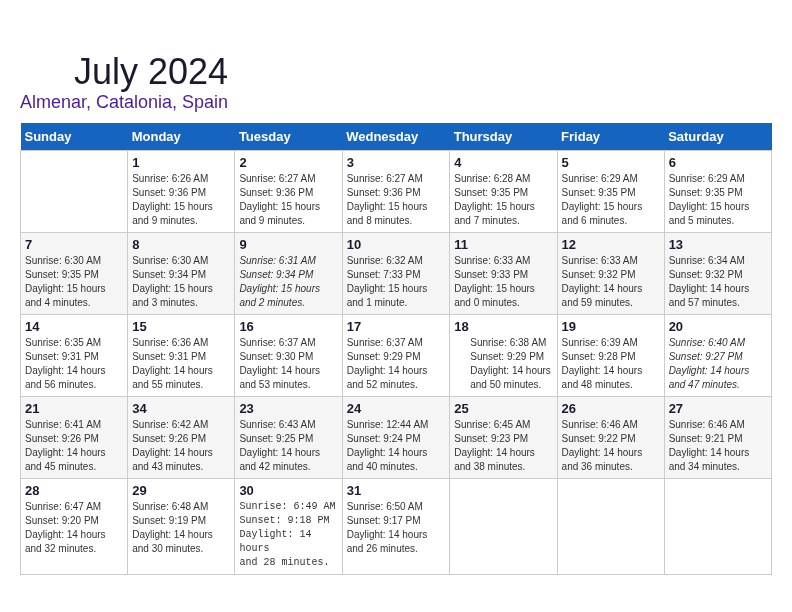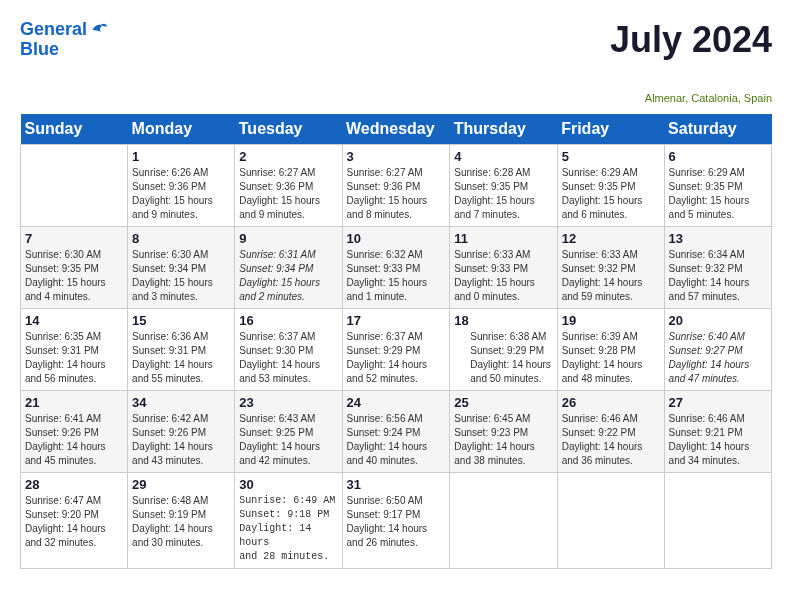--- a/index.html
+++ b/index.html
@@ -32,40 +32,40 @@
     .logo-icon {
       width: 20px;
       height: 20px;
       margin-left: 2px;
     }
     .title-section {
       text-align: right;
     }
     .month-year {
       font-size: 36px;
-      font-weight: bold;
+      font-weight: normal;
       color: #1a1a2e;
       line-height: 1.1;
+      margin-top: 32px;
     }
     .location {
-      font-size: 11px;
-      color: #4d7c0f;
-      margin-top: 32px;
+      font-size: 18px;
+      color: #4c1d95;
     }
     table {
       width: 100%;
       border-collapse: collapse;
       font-size: 11px;
     }
     thead tr th {
       background-color: #1565c0;
       color: #fff;
       padding: 6px 4px;
       text-align: left;
-      font-size: 16px;
+      font-size: 13px;
       font-weight: bold;
     }
     tbody tr td {
       border: 1px solid #ccc;
       vertical-align: top;
       padding: 4px;
       min-height: 80px;
       width: 108px;
     }
     .day-number {
@@ -86,35 +86,20 @@
       background-color: #fff;
     }
     tbody tr:nth-child(even) td {
       background-color: #f5f5f5;
     }
   </style>
 </head>
 <body>
 
 <div class="header">
-  <div class="logo">
-    <div>
-      <div style="display:flex;align-items:center;">
-        <div class="logo-text">
-          <span>General</span><svg class="logo-icon" viewBox="0 0 24 24" style="display:inline-block;vertical-align:middle;margin-left:2px;">
-              <path d="M4 12 Q8 4 16 6 Q12 10 14 14 Q10 12 4 12Z" fill="#1565c0"></path>
-              <path d="M14 6 Q20 2 22 8 Q18 8 14 6Z" fill="#1565c0"></path>
-            </svg>
-        </div>
-      </div>
-      <div class="logo-text">
-        <span style="color:#1565c0;font-weight:bold;">Blue</span>
-      </div>
-    </div>
-  </div>
   <div class="title-section">
     <div class="month-year">July 2024</div>
     <div class="location">Almenar, Catalonia, Spain</div>
   </div>
 </div>
 
 <table>
   <thead>
     <tr>
     <th>Sunday</th>
@@ -190,21 +175,21 @@
         <td>
           <div class="day-number">9</div>
           <div class="day-info" style="white-space: pre-line; font-style: italic;">Sunrise: 6:31 AM
 Sunset: 9:34 PM
 Daylight: 15 hours
 and 2 minutes.</div>
         </td>
         <td>
           <div class="day-number">10</div>
           <div class="day-info" style="white-space: pre-line;">Sunrise: 6:32 AM
-Sunset: 9:33 PM
+Sunset: 7:33 PM
 Daylight: 15 hours
 and 1 minute.</div>
         </td>
         <td>
           <div class="day-number">11</div>
           <div class="day-info" style="white-space: pre-line;">Sunrise: 6:33 AM
 Sunset: 9:33 PM
 Daylight: 15 hours
 and 0 minutes.</div>
         </td>
@@ -291,21 +276,21 @@
         </td>
         <td>
           <div class="day-number">23</div>
           <div class="day-info" style="white-space: pre-line;">Sunrise: 6:43 AM
 Sunset: 9:25 PM
 Daylight: 14 hours
 and 42 minutes.</div>
         </td>
         <td>
           <div class="day-number">24</div>
-          <div class="day-info" style="white-space: pre-line;">Sunrise: 6:56 AM
+          <div class="day-info" style="white-space: pre-line;">Sunrise: 12:44 AM
 Sunset: 9:24 PM
 Daylight: 14 hours
 and 40 minutes.</div>
         </td>
         <td>
           <div class="day-number">25</div>
           <div class="day-info" style="white-space: pre-line;">Sunrise: 6:45 AM
 Sunset: 9:23 PM
 Daylight: 14 hours
 and 38 minutes.</div>

